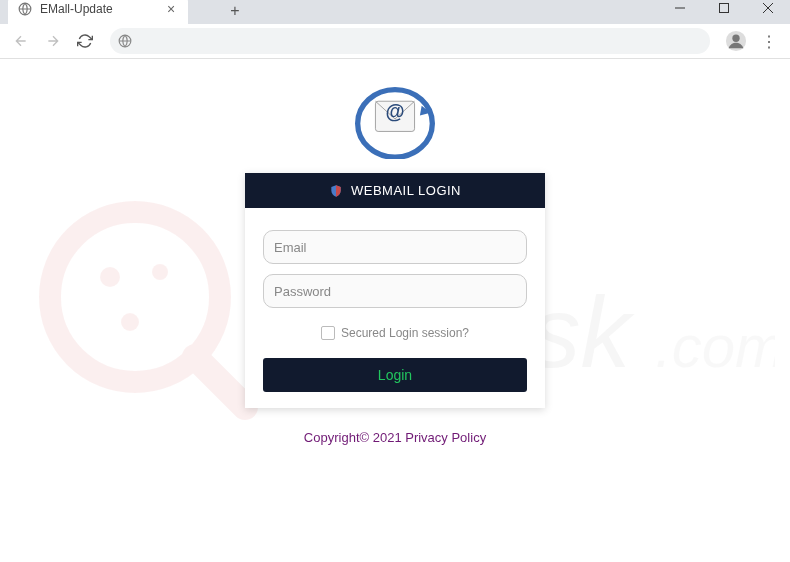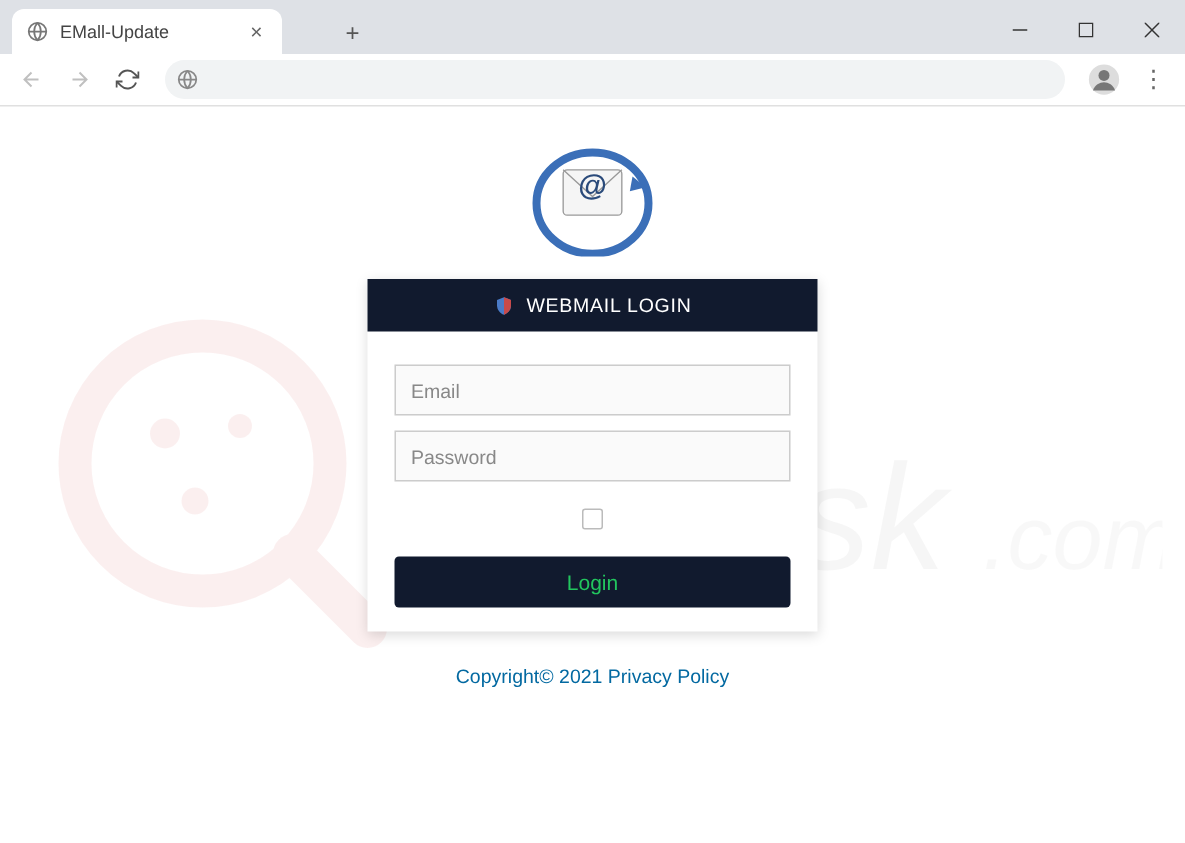--- a/index.html
+++ b/index.html
@@ -10,21 +10,21 @@
     background: #fff;
     position: relative;
     overflow: hidden;
   }
   
   .browser-chrome {
     background: #fff;
     border-bottom: 1px solid #e0e0e0;
   }
   .titlebar {
-    height: 36px;
+    height: 24px;
     display: flex;
     align-items: flex-end;
     background: #dee1e6;
     gap: 28px;
   }
   .tab {
     background: #fff;
     height: 30px;
     display: flex;
     align-items: center;
@@ -173,21 +173,21 @@
     justify-content: center;
     gap: 8px;
   }
   .card-body {
     padding: 22px 18px 16px 18px;
   }
   .input-field {
     width: 100%;
     height: 34px;
     border: 1px solid #ccc;
-    border-radius: 0;
+    border-radius: 10px;
     padding: 0 10px;
     font-size: 13px;
     margin-bottom: 10px;
     background: #fafafa;
     outline: none;
   }
   .input-field::placeholder { color: #888; }
   .checkbox-row {
     display: flex;
     align-items: center;
@@ -211,21 +211,21 @@
     background: #111a2e;
     color: #22c55e;
     border: none;
     border-radius: 3px;
     font-size: 14px;
     cursor: pointer;
   }
   .footer-text {
     margin-top: 22px;
     font-size: 13px;
-    color: #0369a1;
+    color: #701a75;
     z-index: 1;
   }
 </style>
 </head>
 <body>
 
 <div class="browser-chrome">
   <div class="titlebar">
     <div class="tab">
       <span class="tab-favicon">
@@ -322,19 +322,20 @@
           <path d="M12 2l8 3v6c0 5-3 9-8 11-5-2-8-6-8-11V5z" fill="#4a7bc8"></path>
           <path d="M12 2v20c5-2 8-6 8-11V5z" fill="#c84a4a"></path>
         </svg>
       <span>WEBMAIL LOGIN</span>
     </div>
     <div class="card-body">
       <input class="input-field" type="text" placeholder="Email" style="">
       <input class="input-field" type="password" placeholder="Password" style="">
       <div class="checkbox-row">
         <div class="checkbox-box"></div>
+        <span>Secured Login session?</span>
       </div>
       <button class="login-btn">Login</button>
     </div>
   </div>
 
   <div class="footer-text">Copyright© 2021 Privacy Policy</div>
 </div>
 
 </body></html>

